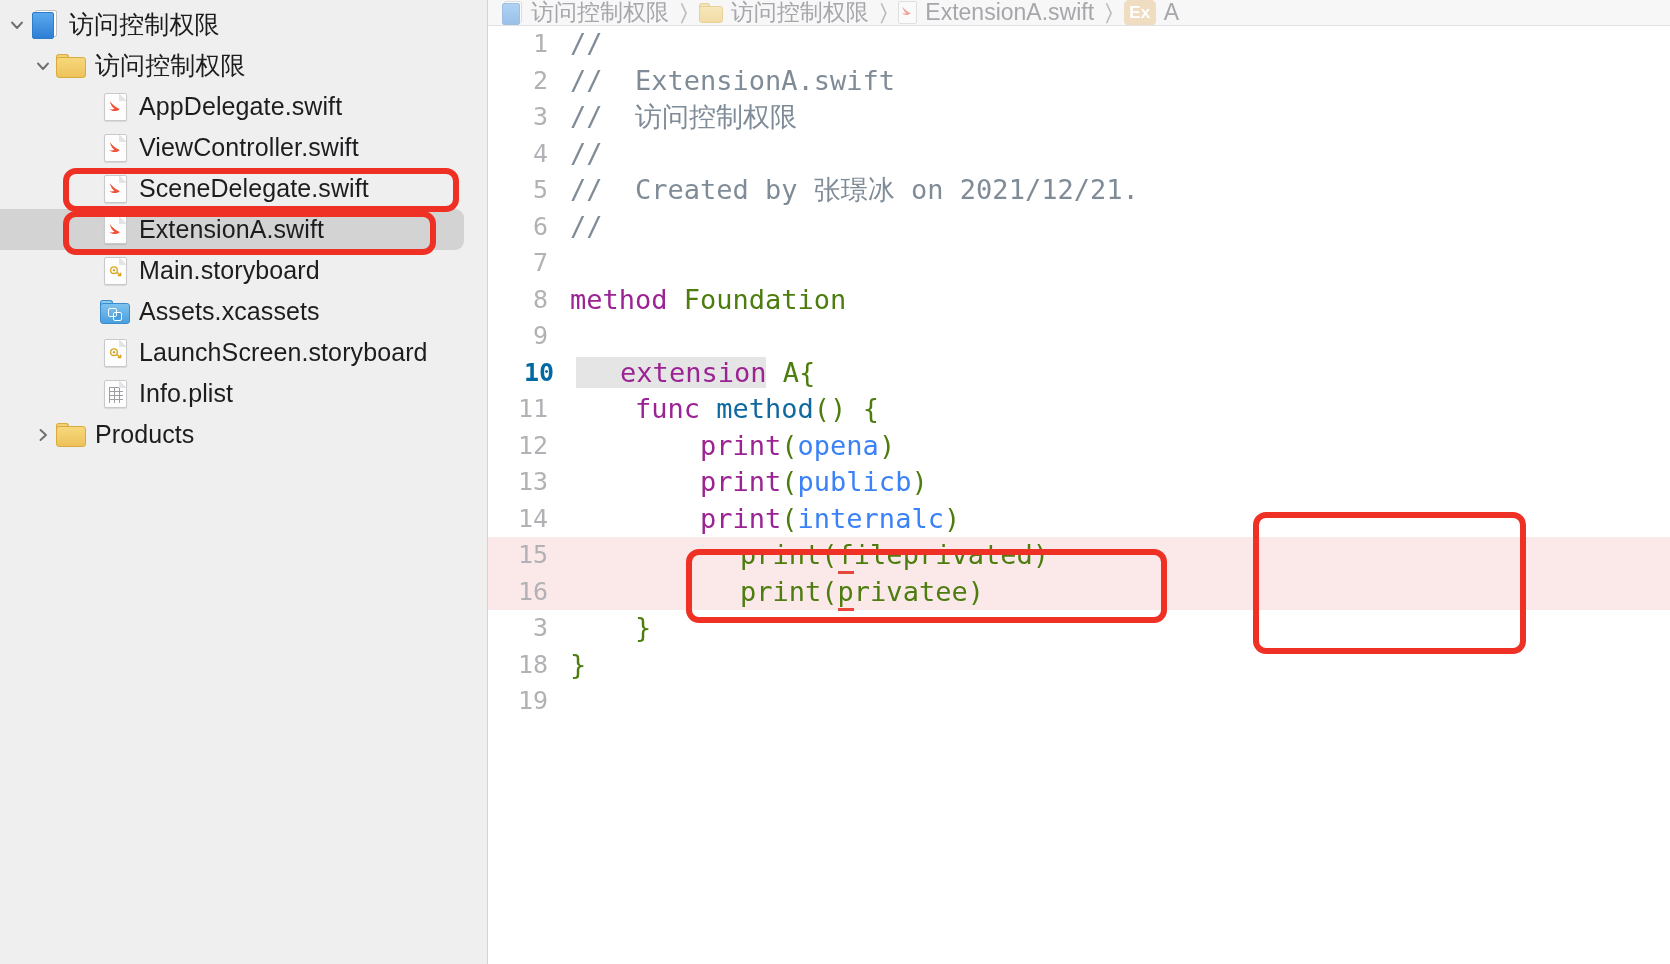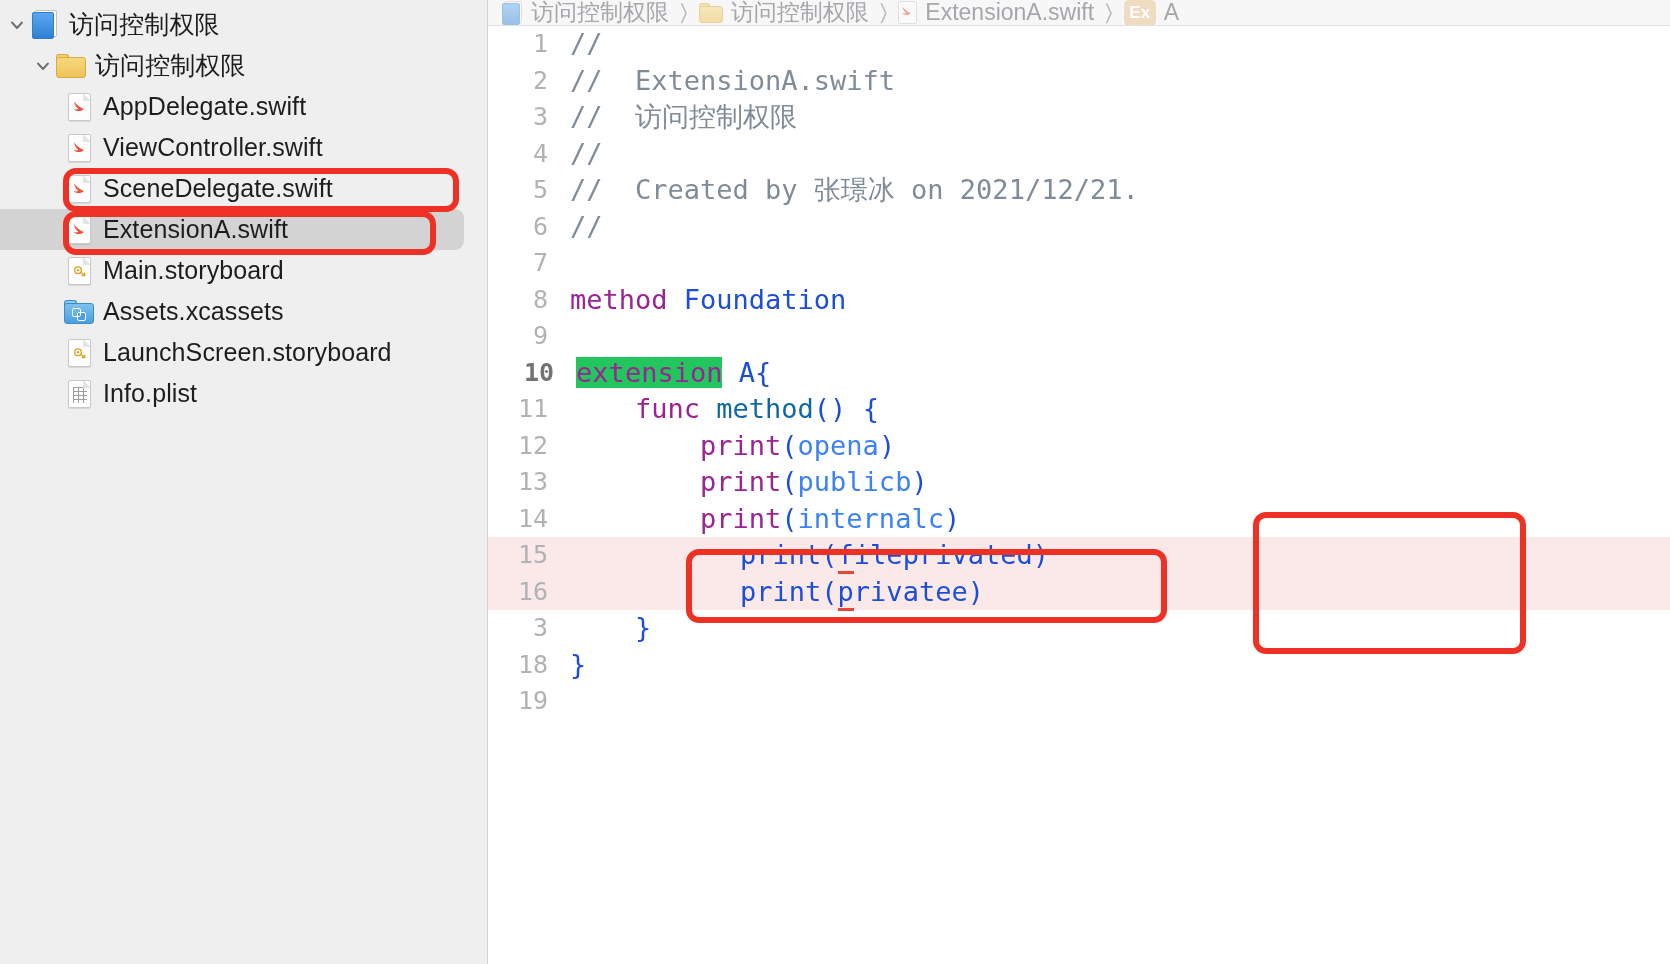--- a/index.html
+++ b/index.html
@@ -48,21 +48,21 @@
   .nav-icon {
     width: 30px; flex: 0 0 30px;
     display: flex; align-items: center; justify-content: center;
     margin-right: 9px;
   }
   .nav-label { font-size: 25px; letter-spacing: .1px; }
 
   
   .lvl0 { padding-left: 4px; }
   .lvl1 { padding-left: 30px; }
-  .lvl2 { padding-left: 64px; }
+  .lvl2 { padding-left: 100px; }
   .doc-page {
     position: relative;
     width: 23px; height: 28px;
     background: #fdfdfd;
     border: 1px solid #c9c9cb;
     border-radius: 2px;
     box-shadow: 0 1px 1px rgba(0,0,0,.10);
     overflow: hidden;
   }
   .doc-page::after {
@@ -214,30 +214,30 @@
   .code-line.err { background: #fbe9e9; gap: 40px; }
   .gutter {
     flex: 0 0 82px;
     text-align: right;
     padding-right: 22px;
     color: #b2b2b6;
     font-size: 25px;
     font-family: "DejaVu Sans Mono", monospace;
     user-select: none;
   }
-  .gutter.cur { color: #737373; font-weight: 700; padding-left: 36px; }
+  .gutter.cur { color: #0369a1; font-weight: 700; padding-left: 36px; }
   .codetext { flex: 1 1 auto; color: #1d1d20; }
 
   
   .t-cmt   { color: #7f8c98; }
   .t-kw    { color: #9b2393; }
   .t-decl  { color: #0f68a0; }
-  .t-plain { color: #1d4ed8; }
+  .t-plain { color: #4d7c0f; }
   .t-glob  { color: #3b82f6; }
-  .sel-hl  { background: #22c55e; }
+  .sel-hl  { background: #e5e5e5; padding-left: 44px; }
   .squig {
     border-bottom: 3px solid #e8453c;
     padding-bottom: 1px;
   }
 
   
   .anno {
     position: absolute;
     border: 6px solid #ee3124;
     border-radius: 13px;
@@ -370,20 +370,34 @@
 
     <div class="nav-row lvl2">
       <span class="nav-icon">
         <span class="doc-page">
             <span class="plist-grid"></span>
           </span>
       </span>
       <span class="nav-label">Info.plist</span>
     </div>
 
+    <div class="nav-row lvl1">
+      <span class="twisty">
+        <svg width="18" height="18" viewBox="0 0 18 18">
+            <path d="M6.5 4 L12 9 L6.5 14" fill="none" stroke="#6e6e73" stroke-width="1.9" stroke-linecap="round" stroke-linejoin="round"></path>
+          </svg>
+      </span>
+      <span class="nav-icon">
+        <span class="folder">
+            <span class="ft"></span>
+            <span class="fb"></span>
+          </span>
+      </span>
+      <span class="nav-label">Products</span>
+    </div>
 
   </div>
 
   <div id="editor">
 
     <div id="jumpbar">
       <span class="bc-item">
         <span class="bc-ico">
           <span class="bc-proj">
               <span class="pg"></span>

